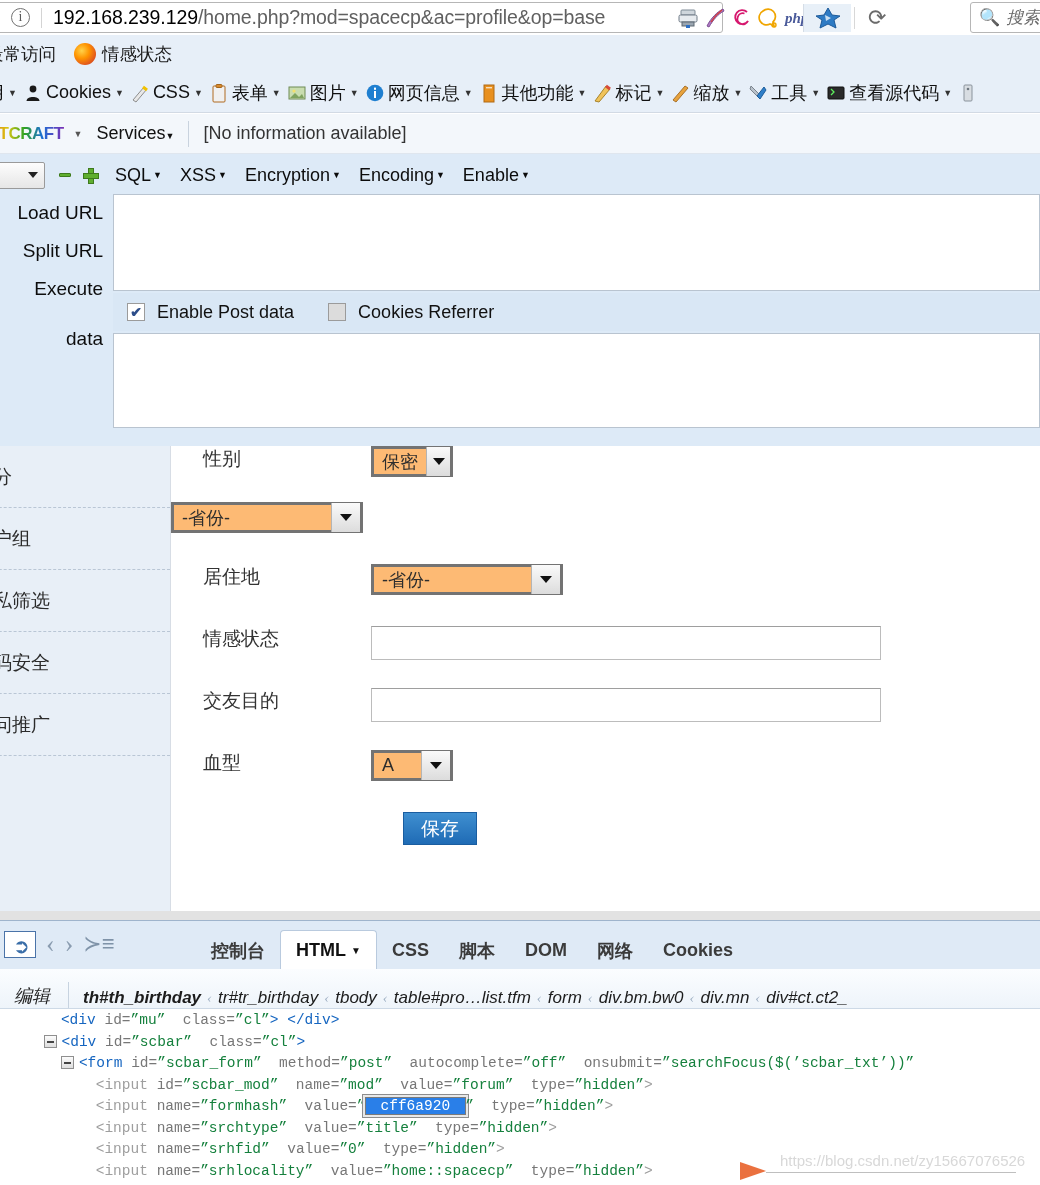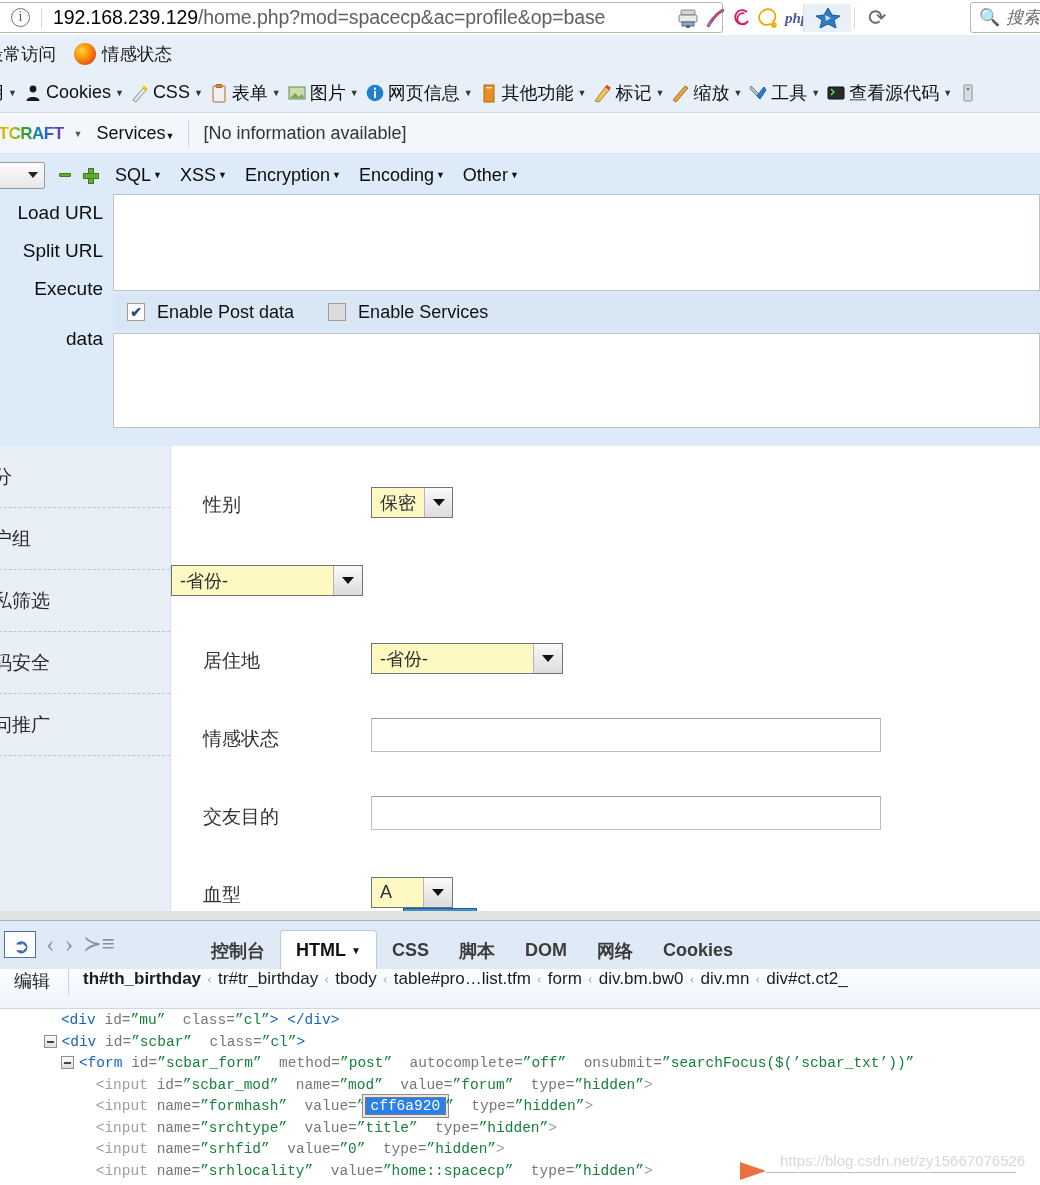--- a/index.html
+++ b/index.html
@@ -133,26 +133,26 @@
     padding-left:0px; margin-left:-26px;
     font-size:19px; color:#2b2b2b;
     border-bottom:1px dashed #b9c6d5;
     width:196px;
   }
   .pc-side-item:last-child { border-bottom:1px dashed #b9c6d5; }
   .pc-main { position:absolute; left:170px; top:0; width:870px; height:474px; background:#fff;
              border-left:1px solid #d7dde5; }
   .pc-top-strip { position:absolute; left:170px; top:0; width:870px; height:3px; background:#dde6f0; }
 
-  .frow { display:flex; align-items:flex-end; height:62px;margin-top:16px; }
+  .frow { display:flex; align-items:flex-start; height:62px; }
   .flabel { width:200px; padding-left:32px; font-size:19px; color:#333; flex:0 0 auto;}
   .fctl { display:flex; align-items:center; gap:12px; }
 
   .sel {
-    height:31px; border:1px solid #737373; background:#fef9c3;
+    height:31px; border:3px solid #737373; background:#fdba74;
     display:flex; align-items:center; position:relative;
   }
   .sel .txt { padding:0 8px; font-size:18px; color:#2d2d2d; white-space:nowrap; }
   .sel .btn {
     width:29px; height:29px; margin-left:auto; margin-right:0px;
     background:linear-gradient(#fafafa,#dcdcdc); border-left:1px solid #b4b4b4;
     display:flex; align-items:center; justify-content:center;
   }
   .sel .btn .tri { width:0;height:0;border-left:6px solid transparent;border-right:6px solid transparent;border-top:7px solid #111; }
   .sel-sex { width:82px; }
@@ -188,21 +188,21 @@
   }
   .dt-tab.active {
     background:#fff; border:1px solid #b9cade; border-bottom:1px solid #fff;
     border-radius:4px 4px 0 0; color:#111; height:40px; margin-bottom:-1px;
   }
   .dt-tab .caret { font-size:10px; }
 
   .dt-breadcrumb {
     position:absolute; left:0; top:48px; width:1040px; height:40px;
     background:linear-gradient(#fbfdff,#eef4fa); border-bottom:1px solid #cdd9e6;
-    display:flex; align-items:flex-start; overflow:hidden;
+    display:flex; align-items:flex-end; overflow:hidden;font-style:italic;
   }
   .dt-edit { font-size:18px; color:#222; padding:0 18px 0 14px; }
   .dt-bc-sep { width:1px; height:26px; background:#c7d3e0; }
   .dt-crumbs { display:flex; align-items:center; gap:6px; padding-left:14px; white-space:nowrap; }
   .dt-crumb { font-size:17px; color:#1c1c1c; }
   .dt-crumb.first { font-weight:bold; }
   .dt-arrow { font-size:15px; color:#9fb0c3; font-family:"Liberation Serif", serif; }
 
   .dt-code {
     position:absolute; left:0; top:89px; width:1040px; height:176px;
@@ -217,21 +217,21 @@
   .dim { color:#9e9e9e; }
   .twirl {
     display:inline-block; width:13px; height:13px; vertical-align:-2px;
     border:1px solid #8f8f8f; background:linear-gradient(#fcfcfc,#dedede);
     position:relative; margin-right:5px;
   }
   .twirl:before { content:''; position:absolute; left:2px; top:5px; width:7px; height:2px; background:#444; }
   .sel-hl {
     background:#2a7fe8; color:#fff; outline:1px solid #7a7a7a;
     box-shadow:0 0 0 3px #e8e8e8, 0 0 0 4px #8d8d8d;
-    padding:0 5px;
+    padding:0 15px;
   }
   .watermark {
     position:absolute; left:780px; top:1152px; font-size:15px; color:#d8d8d8;
     font-family:"Liberation Sans", sans-serif; pointer-events:none;
   }
   .wm-arrow { position:absolute; left:740px; top:1162px; width:0;height:0;
      border-top:9px solid transparent; border-bottom:9px solid transparent;
      border-left:26px solid #e8622a; opacity:.9;}
   .wm-line { position:absolute; left:766px; top:1172px; width:250px; height:1px; background:#bfbfbf;}
 </style>
@@ -467,21 +467,21 @@
       </span>
     <span class="hb-menu">
         <span>Encryption</span>
         <span class="caret">▼</span>
       </span>
     <span class="hb-menu">
         <span>Encoding</span>
         <span class="caret">▼</span>
       </span>
     <span class="hb-menu">
-        <span>Other</span>
+        <span>Enable</span>
         <span class="caret">▼</span>
       </span>
   </div>
 
   <div class="hb-leftcol">
     <div class="hb-btn">
         <span>Load URL</span>
       </div>
     <div class="hb-btn">
         <span>Split URL</span>
@@ -495,21 +495,21 @@
   </div>
 
   <div class="hb-url-area"></div>
 
   <div class="hb-checkrow">
     <span class="cb">
         <span>✔</span>
       </span>
     <span class="cb-label">Enable Post data</span>
     <span class="cb unchecked"></span>
-    <span class="cb-label">Enable Services</span>
+    <span class="cb-label">Cookies Referrer</span>
   </div>
 
   <div class="hb-post-area"></div>
 </div>
 
 <div id="page-content">
   <div class="pc-top-strip"></div>
 
   <div class="pc-sidebar">
     <div class="pc-side-item">

